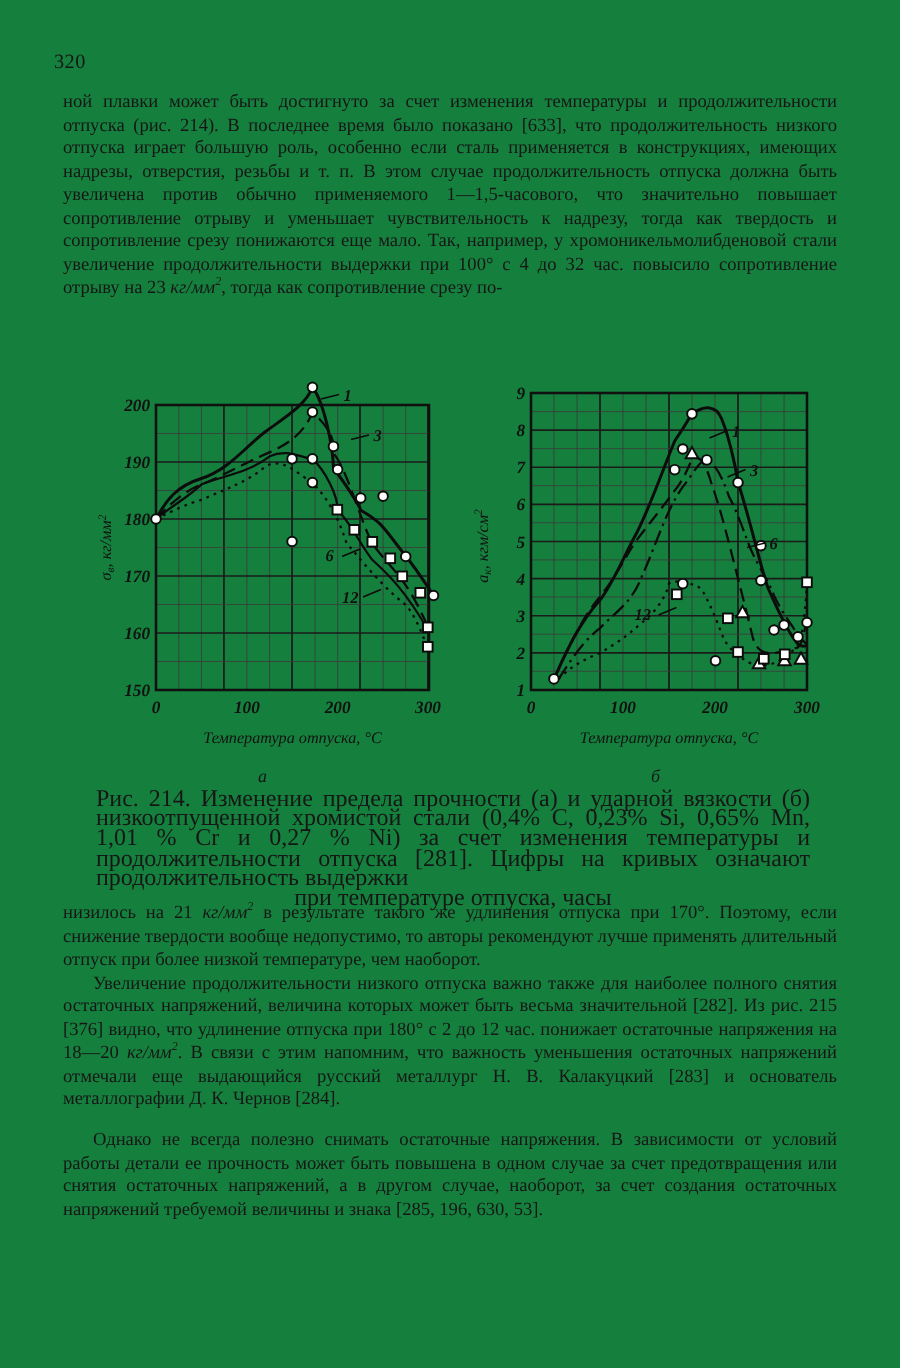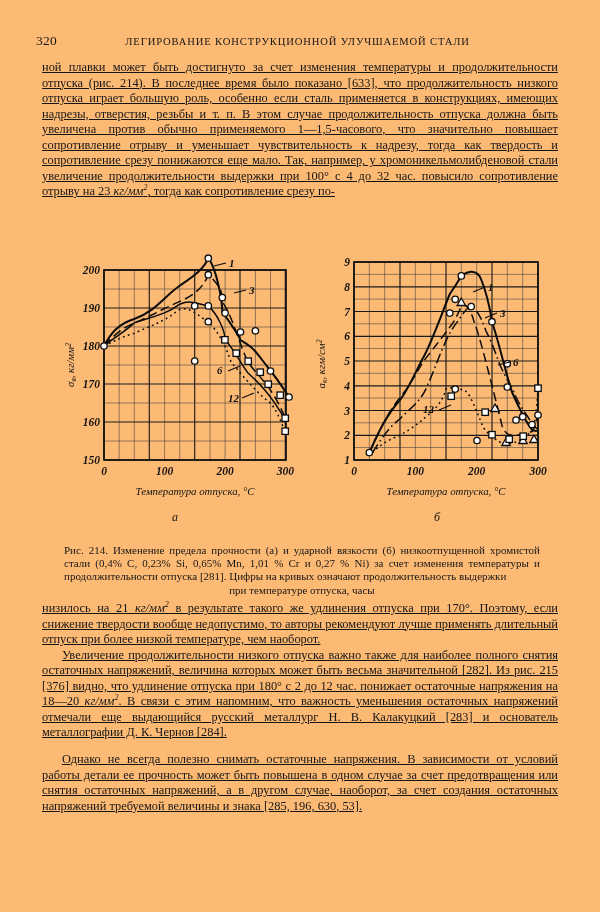--- a/index.html
+++ b/index.html
@@ -11,21 +11,21 @@
     width: 600px;
     height: 912px;
     position: relative;
     font-family: "Liberation Serif", "DejaVu Serif", serif;
     color: #161616;
     overflow: hidden;
   }
   .page {
     position: absolute;
     inset: 0;
-    background: #fdba74;
+    background: #15803d;
   }
 
   
   .runhead {
     position: absolute;
     top: 33px;
     left: 36px;
     right: 36px;
     height: 16px;
     display: flex;
@@ -46,21 +46,20 @@
 
   
   .textblock {
     position: absolute;
     left: 42px;
     width: 516px;
     font-size: 12.4px;
     line-height: 15.55px;
     text-align: justify;
     text-justify: inter-word;
-    text-decoration: underline;
   }
   .textblock p {
     margin: 0;
   }
   .ind { text-indent: 20px; }
   .it { font-style: italic; }
   sup { font-size: 8px; vertical-align: super; line-height: 0; }
 
   #block-top  { top: 60px; }
   #block-mid  { top: 601px; }
@@ -95,24 +94,24 @@
     height: 18px;
     font-style: italic;
     font-size: 12px;
   }
   .sublabel { position: absolute; }
   #sublabel-a { left: 130px; }
   #sublabel-b { left: 392px; }
 
   .caption {
     position: absolute;
-    top: 292px;
+    top: 274px;
     left: 22px;
     width: 476px;
-    font-size: 11px;
+    font-size: 16px;
     line-height: 13.2px;
     text-align: justify;
     font-family: Liberation Serif, serif;
   }
   .caption .last { text-align: center; display: block; }
 
   svg { display: block; }
   .gmaj      { stroke: #1b1b1b; stroke-width: 1.15; fill: none; }
   .gmin      { stroke: #3a3a3a; stroke-width: .55;  fill: none; }
   .frame     { stroke: #101010; stroke-width: 1.7;  fill: none; }
@@ -130,21 +129,20 @@
   .curvelab  { font-family: "Liberation Serif", serif; font-style: italic;
                font-weight: bold; font-size: 11px; fill: #111; }
 </style>
 </head>
 <body>
 
 <div class="page">
 
   <div class="runhead">
     <span class="folio">320</span>
-    <span class="runtitle">ЛЕГИРОВАНИЕ КОНСТРУКЦИОННОЙ УЛУЧШАЕМОЙ СТАЛИ</span>
   </div>
 
   <div class="textblock" id="block-top">
     <p><span>ной плавки может быть достигнуто за счет изменения  температуры  и продолжительности отпуска (рис. 214). В последнее время было показано [633], что продолжительность низкого отпуска играет большую роль, особенно если сталь применяется в конструкциях, имеющих надрезы, отверстия, резьбы и т. п. В этом случае продолжительность отпуска должна быть увеличена против обычно применяемого 1—1,5-часового, что значительно повышает сопротивление отрыву и уменьшает чувствительность к надрезу, тогда как твердость и сопротивление срезу понижаются еще мало. Так, например, у хромоникельмолибденовой стали увеличение продолжительности выдержки при 100° с 4 до 32 час.  повысило сопротивление отрыву на 23 </span><span class="it">кг/мм</span><sup class="it">2</sup><span>, тогда как сопротивление срезу по-</span></p>
   </div>
 
   <div class="figure">
 
     <div class="charts">
 

